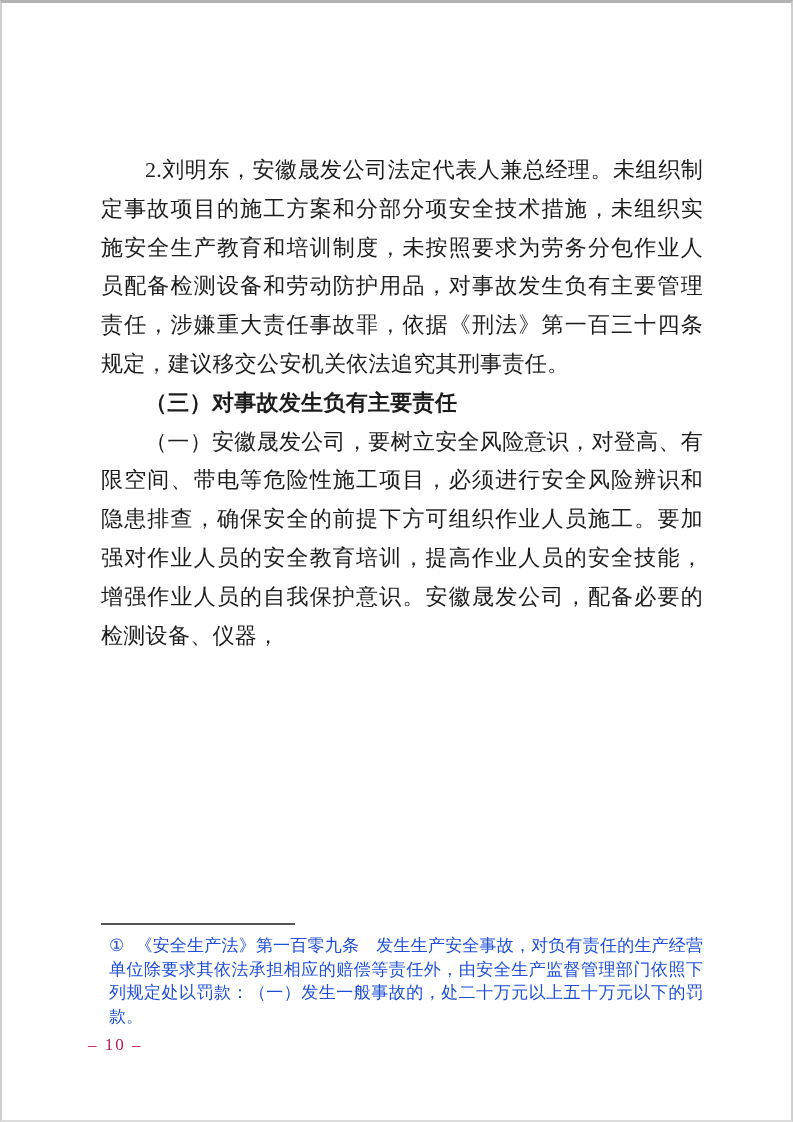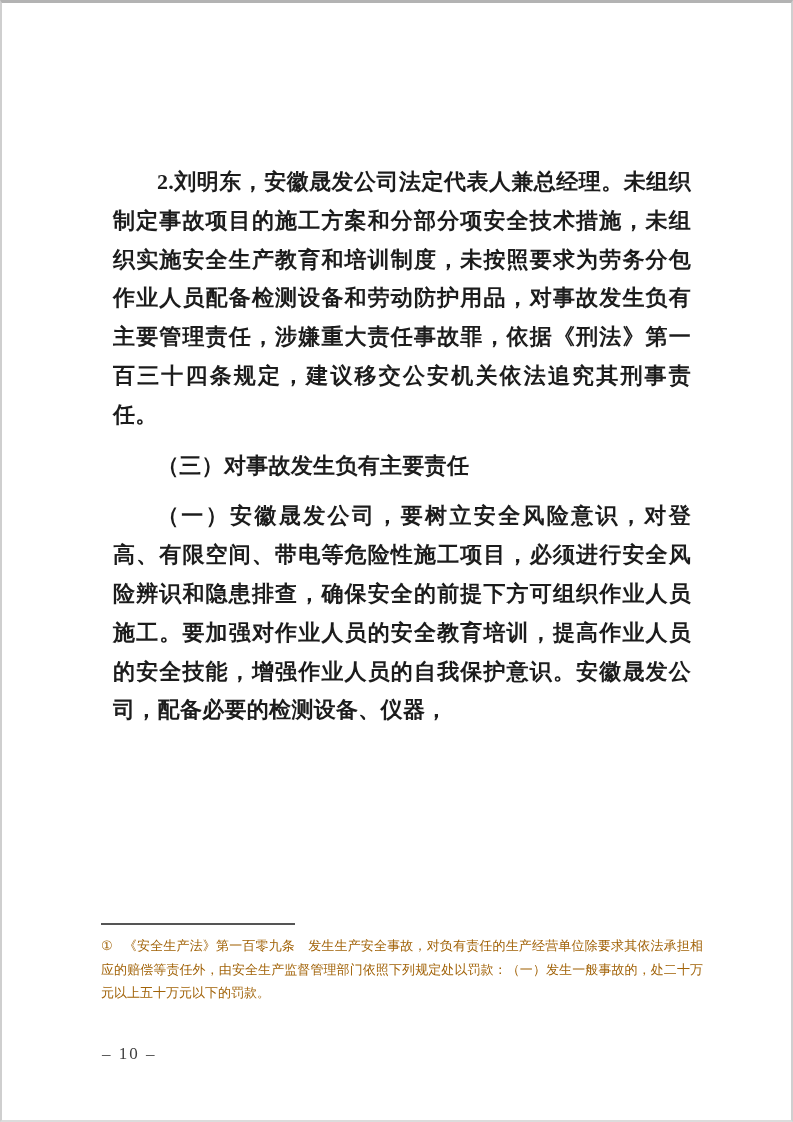--- a/index.html
+++ b/index.html
@@ -25,23 +25,22 @@
     position: absolute;
     left: 99px;
     top: 148px;
     width: 602px;
     font-size: 22px;
     line-height: 38.8px;
     text-align: justify;
     letter-spacing: 0.3px;
   }
   .content-area p {
-    margin: 12px;
+    margin: 0;
     text-indent: 2em;
-    font-weight: bold;
   }
   .subheading {
     font-weight: bold;
   }
   .section-heading {
     margin: 0;
     text-indent: 2em;
     font-weight: bold;
     font-family: "Liberation Sans", "DejaVu Sans", sans-serif;
     letter-spacing: 1px;
@@ -57,36 +56,36 @@
     top: 920px;
     width: 602px;
   }
   .footnote-rule {
     width: 194px;
     height: 0;
     border-top: 2px solid #555555;
     margin-bottom: 9px;
   }
   .footnote-text {
-    font-size: 13px;
+    font-size: 17px;
     line-height: 23.5px;
     text-align: justify;
-    color: #a16207;
+    color: #1d4ed8;
+    margin-left: 8px;
   }
   .footnote-marker {
     margin-right: 11px;
   }
   .page-number {
     position: absolute;
-    left: 100px;
+    left: 86px;
     top: 1032px;
     font-size: 17px;
     letter-spacing: 2px;
-    color: #404040;
-    margin-top: 9px;
+    color: #be185d;
   }
 </style>
 </head>
 <body>
 
 <div class="page">
 
   <div class="content-area">
 
     <p>2.刘明东，安徽晟发公司法定代表人兼总经理。未组织制定事故项目的施工方案和分部分项安全技术措施，未组织实施安全生产教育和培训制度，未按照要求为劳务分包作业人员配备检测设备和劳动防护用品，对事故发生负有主要管理责任，涉嫌重大责任事故罪，依据《刑法》第一百三十四条规定，建议移交公安机关依法追究其刑事责任。</p>

